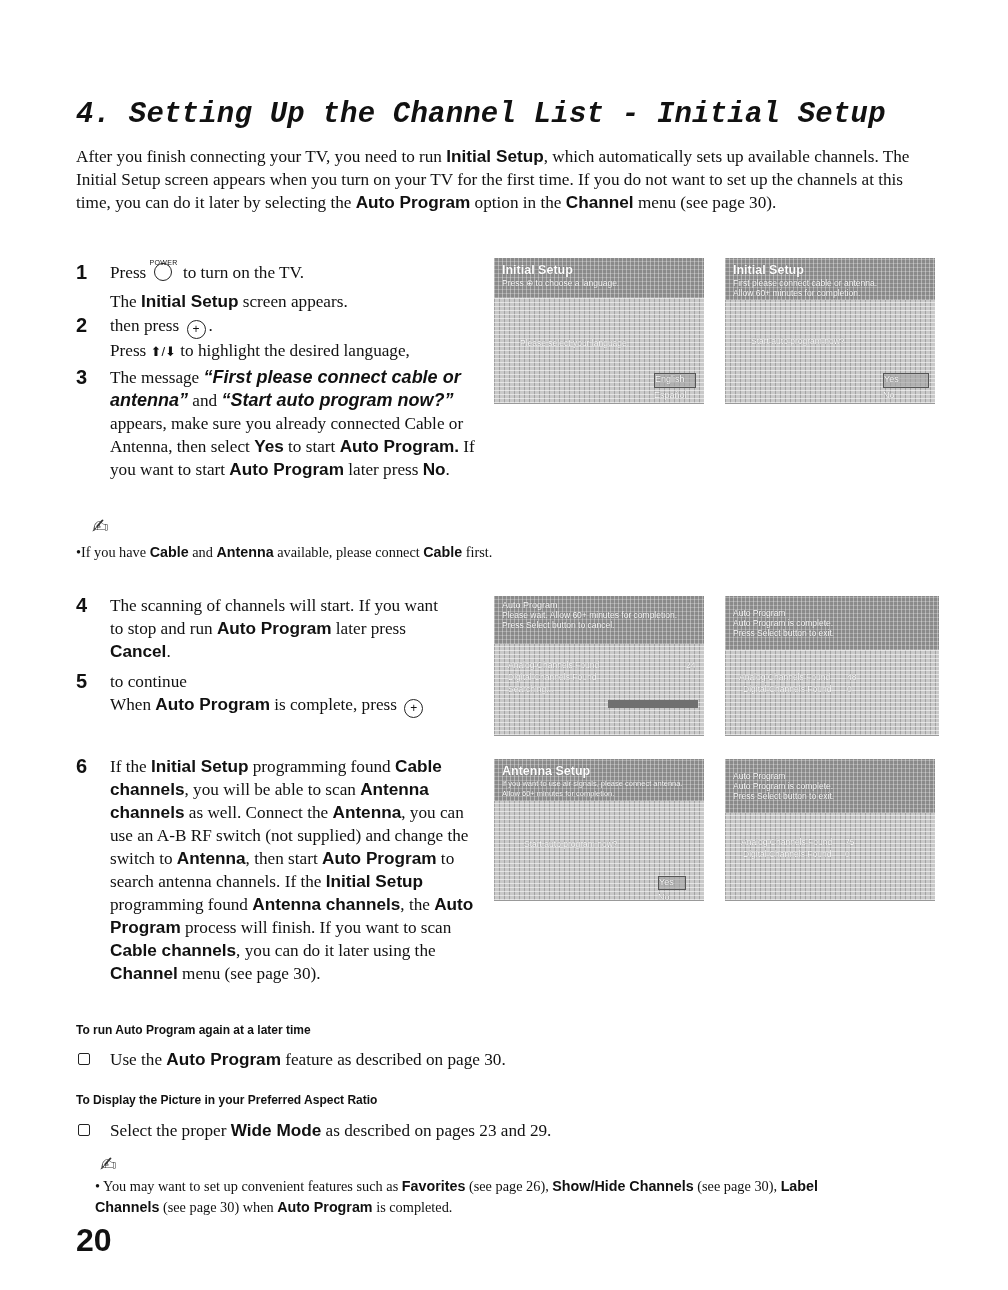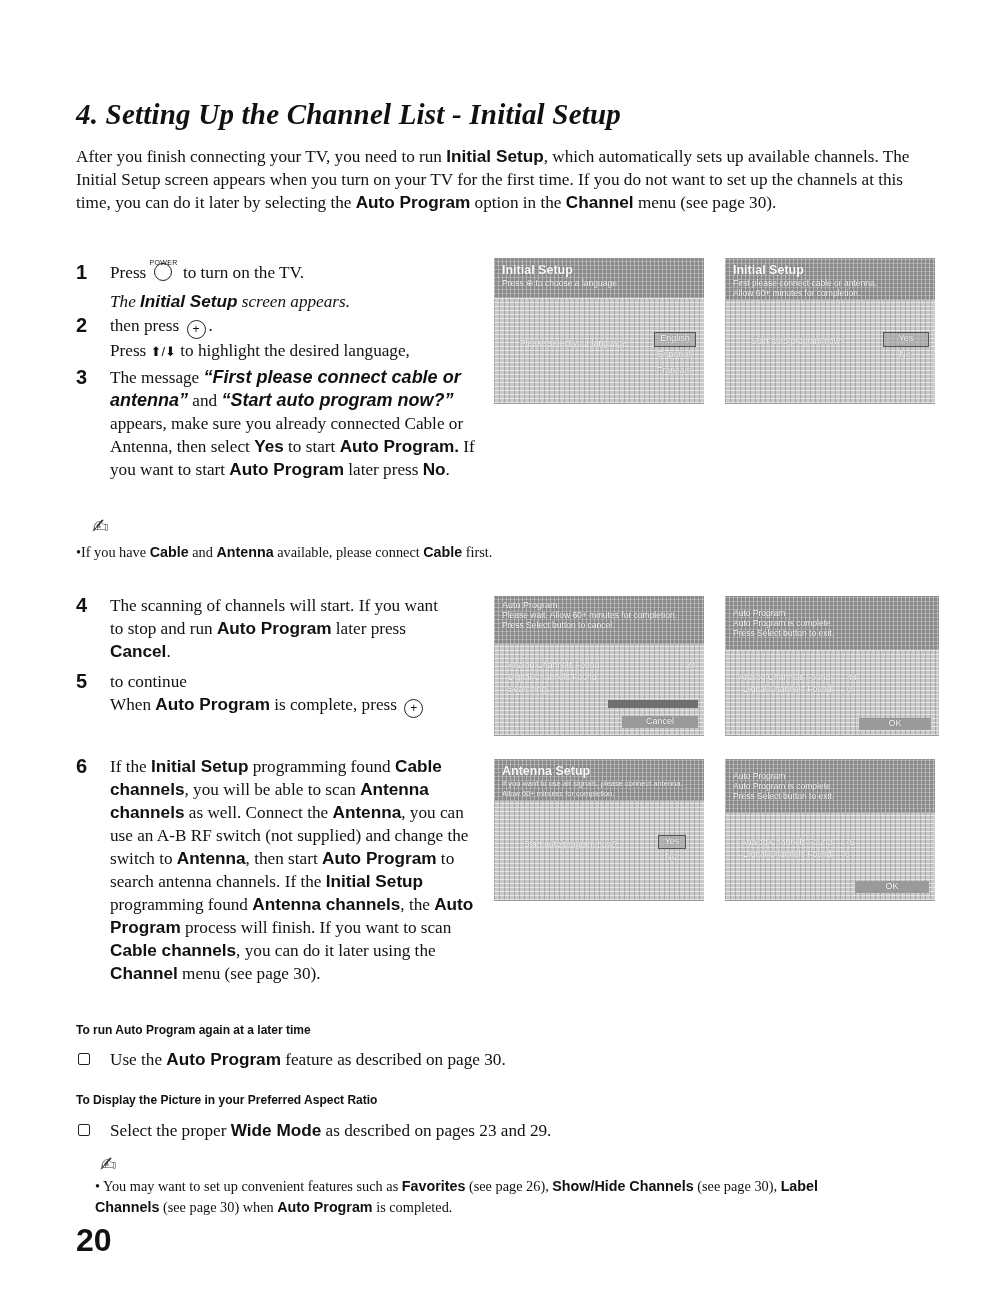--- a/index.html
+++ b/index.html
@@ -3,21 +3,21 @@
 <meta charset="utf-8">
 <style>
   html, body { margin:0; padding:0; background:#ffffff; }
   body { width:1008px; height:1290px; position:relative; overflow:hidden; color:#111;
          font-family:"Liberation Serif", "DejaVu Serif", serif; }
   .sans { font-family:"Liberation Sans", "DejaVu Sans", sans-serif; }
   .b { font-family:"Liberation Sans", "DejaVu Sans", sans-serif; font-weight:bold; }
   .bi { font-family:"Liberation Sans", "DejaVu Sans", sans-serif; font-weight:bold; font-style:italic; }
 
   .title { position:absolute; left:76px; top:98px; font-size:29px; font-weight:bold; font-style:italic;
-           font-family:Liberation Serif, serif; letter-spacing:0.2px; }
+           font-family:Liberation Mono, monospace; letter-spacing:0.2px; }
   .intro { position:absolute; left:76px; top:145px; width:860px; font-size:17.2px; line-height:23px; }
 
   .step { position:absolute; left:76px; font-size:17.2px; line-height:23px; }
   .step .num { position:absolute; left:0; top:0; width:30px; font-family:"Liberation Sans","DejaVu Sans",sans-serif;
                font-weight:bold; font-size:20px; }
   .step .txt { position:absolute; left:34px; top:0; }
   .step .txt p { margin:0; }
 
   .power-wrap { position:relative; display:inline-block; width:22px; height:20px; vertical-align:-3px; margin:0 3px; }
   .power-label { position:absolute; top:-12px; left:-4px; font-size:7px; font-family:"Liberation Sans","DejaVu Sans",sans-serif; letter-spacing:0.3px; }
@@ -42,41 +42,41 @@
           repeating-linear-gradient(0deg, rgba(255,255,255,0.55) 0 1px, transparent 1px 4px),
           repeating-linear-gradient(90deg, rgba(90,90,90,0.35) 0 1px, transparent 1px 5px);
         font-family:"Liberation Sans","DejaVu Sans",sans-serif; color:#fff; }
   .tv-head { position:absolute; left:0; right:0; top:0; background-color:#8a8a8a;
              background-image:repeating-linear-gradient(90deg, rgba(255,255,255,0.35) 0 1px, transparent 1px 4px),
                               repeating-linear-gradient(0deg, rgba(255,255,255,0.25) 0 1px, transparent 1px 4px);
              padding:4px 8px; box-sizing:border-box; }
   .tv-title { font-size:12.5px; font-weight:bold; line-height:16px; text-shadow:0 0 1px #555; }
   .tv-sub { font-size:8.5px; line-height:10px; text-shadow:0 0 1px #555; }
   .tv-body-text { position:absolute; font-size:8.5px; line-height:11px; color:#fff; text-shadow:0 0 1px #666; }
-  .tv-option { position:absolute; font-size:9px; color:#fff; text-align:center; text-shadow:0 0 1px #555; }
+  .tv-option { position:absolute; font-size:9px; color:#fff; text-align:left; text-shadow:0 0 1px #555;margin-top:41px; }
   .tv-option.sel { border:1px solid #555; background:rgba(160,160,160,0.6); }
   .tv-option.btn { background:#9a9a9a; }
   .tv-bar { position:absolute; background:#6f6f6f; }
 </style>
 </head>
 <body>
 
 <div class="title">4. Setting Up the Channel List - Initial Setup</div>
 
 <div class="intro">
   <span>After you finish connecting your TV, you need to run </span><span class="b">Initial Setup</span><span>, which automatically sets up available channels. The Initial Setup screen appears when you turn on your TV for the first time. If you do not want to set up the channels at this time, you can do it later by selecting the </span><span class="b">Auto Program</span><span> option in the </span><span class="b">Channel</span><span> menu (see page 30).</span>
 </div>
 
 <div class="step" style="top:261px; width:400px; height:50px;">
   <span class="num">1</span>
   <div class="txt" style="width:370px;">
     <p><span>Press</span>
       <span class="power-wrap"><span class="power-label">POWER</span><span class="circle-btn"></span></span>
       <span>to turn on the TV.</span></p>
-    <p style="margin-top:6px;font-style:italic;"><span>The </span><span class="b">Initial Setup</span><span> screen appears.</span></p>
+    <p style="margin-top:6px;"><span>The </span><span class="b">Initial Setup</span><span> screen appears.</span></p>
   </div>
 </div>
 
 <div class="step" style="top:314px; width:410px; height:50px;">
   <span class="num">2</span>
   <div class="txt" style="width:380px;">
     <p><span>then press</span> <span class="plus-btn">+</span><span>.</span></p>
     <p><span>Press </span><span class="sans" style="font-size:13px;">⬆/⬇</span><span> to highlight the desired language,</span></p>
   </div>
 </div>

